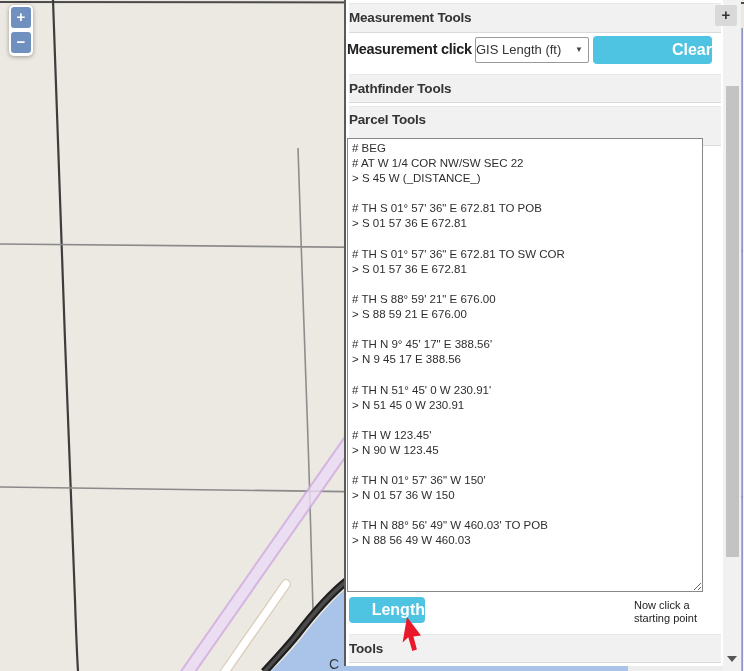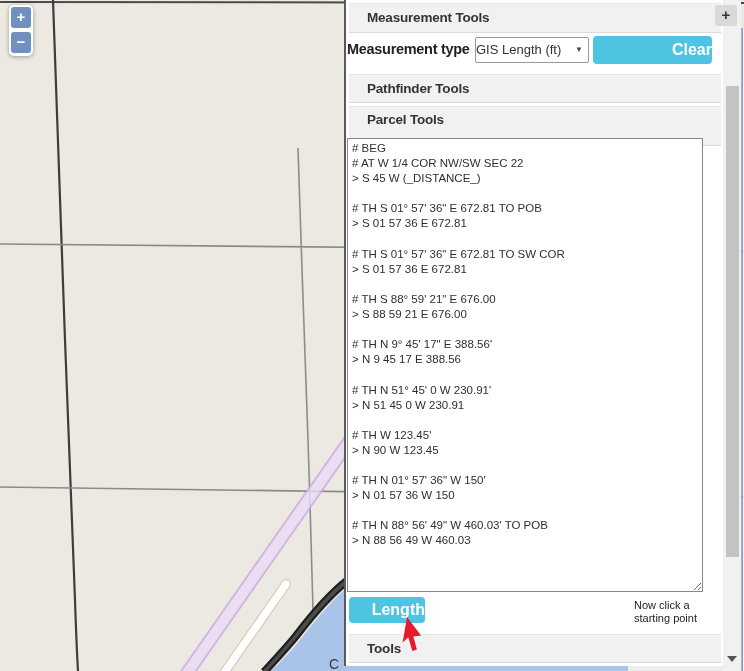--- a/index.html
+++ b/index.html
@@ -15,21 +15,21 @@
     border-radius:5px;box-shadow:0 1px 4px rgba(0,0,0,.35);z-index:1;}
   .zoombtn{position:absolute;left:2px;width:20px;height:21px;background:var(--zoom-blue,#7091bf);
     border-radius:3px;color:#fff;font-weight:bold;font-size:15px;line-height:20px;text-align:center;cursor:pointer;}
   .zoombtn.zin{top:2px;} .zoombtn.zout{top:27px;}
 
   
   .panel{position:absolute;left:344px;top:0;width:379px;height:666px;background:#fff;
     border-left:2px solid #5a5a5a;box-sizing:border-box;z-index:1;}
   .hdr{position:absolute;left:3px;width:372px;background:var(--header-bg,#f1f1f1);
     border-top:1px solid #e8e8e8;border-bottom:1px solid #dadada;box-sizing:border-box;
-    font-weight:bold;font-size:13.5px;letter-spacing:-0.2px;color:#333;padding-left:18px;cursor:pointer;}
+    font-weight:bold;font-size:13.5px;letter-spacing:-0.2px;color:#333;padding-left:0;cursor:pointer;}
   .hdr1{top:3px;height:30px;line-height:28px;}
   .hdr2{top:74px;height:29px;line-height:27px;}
   .hdr3{top:106px;height:40px;line-height:26px;}
   .hdr4{top:634px;height:29px;line-height:27px;}
 
   .mtype-label{position:absolute;left:1px;top:41px;font-weight:bold;font-size:14.5px;letter-spacing:-0.3px;color:#222;}
   .mtype-select{position:absolute;left:129px;top:37px;width:114px;height:26px;box-sizing:border-box;
     border:1px solid #999;border-radius:2px;background:#fff;font-size:13px;color:#333;
     line-height:24px;cursor:pointer;}
   .mtype-select .arrow{position:absolute;right:5px;top:0;font-size:8px;line-height:24px;color:#444;}
@@ -103,21 +103,21 @@
 
   <div class="zoomctl">
     <div class="zoombtn zin">+</div>
     <div class="zoombtn zout">−</div>
   </div>
 
   <div class="panel">
 
     <div class="hdr hdr1">Measurement Tools</div>
 
-    <div class="mtype-label">Measurement type</div>
+    <div class="mtype-label">Measurement click</div>
 
     <div class="mtype-select">
       <span>GIS Length (ft)</span>
       <span class="arrow">▼</span>
     </div>
 
     <div class="btn btn-clear">Clear Measurements</div>
 
     <div class="hdr hdr2">Pathfinder Tools</div>
 

